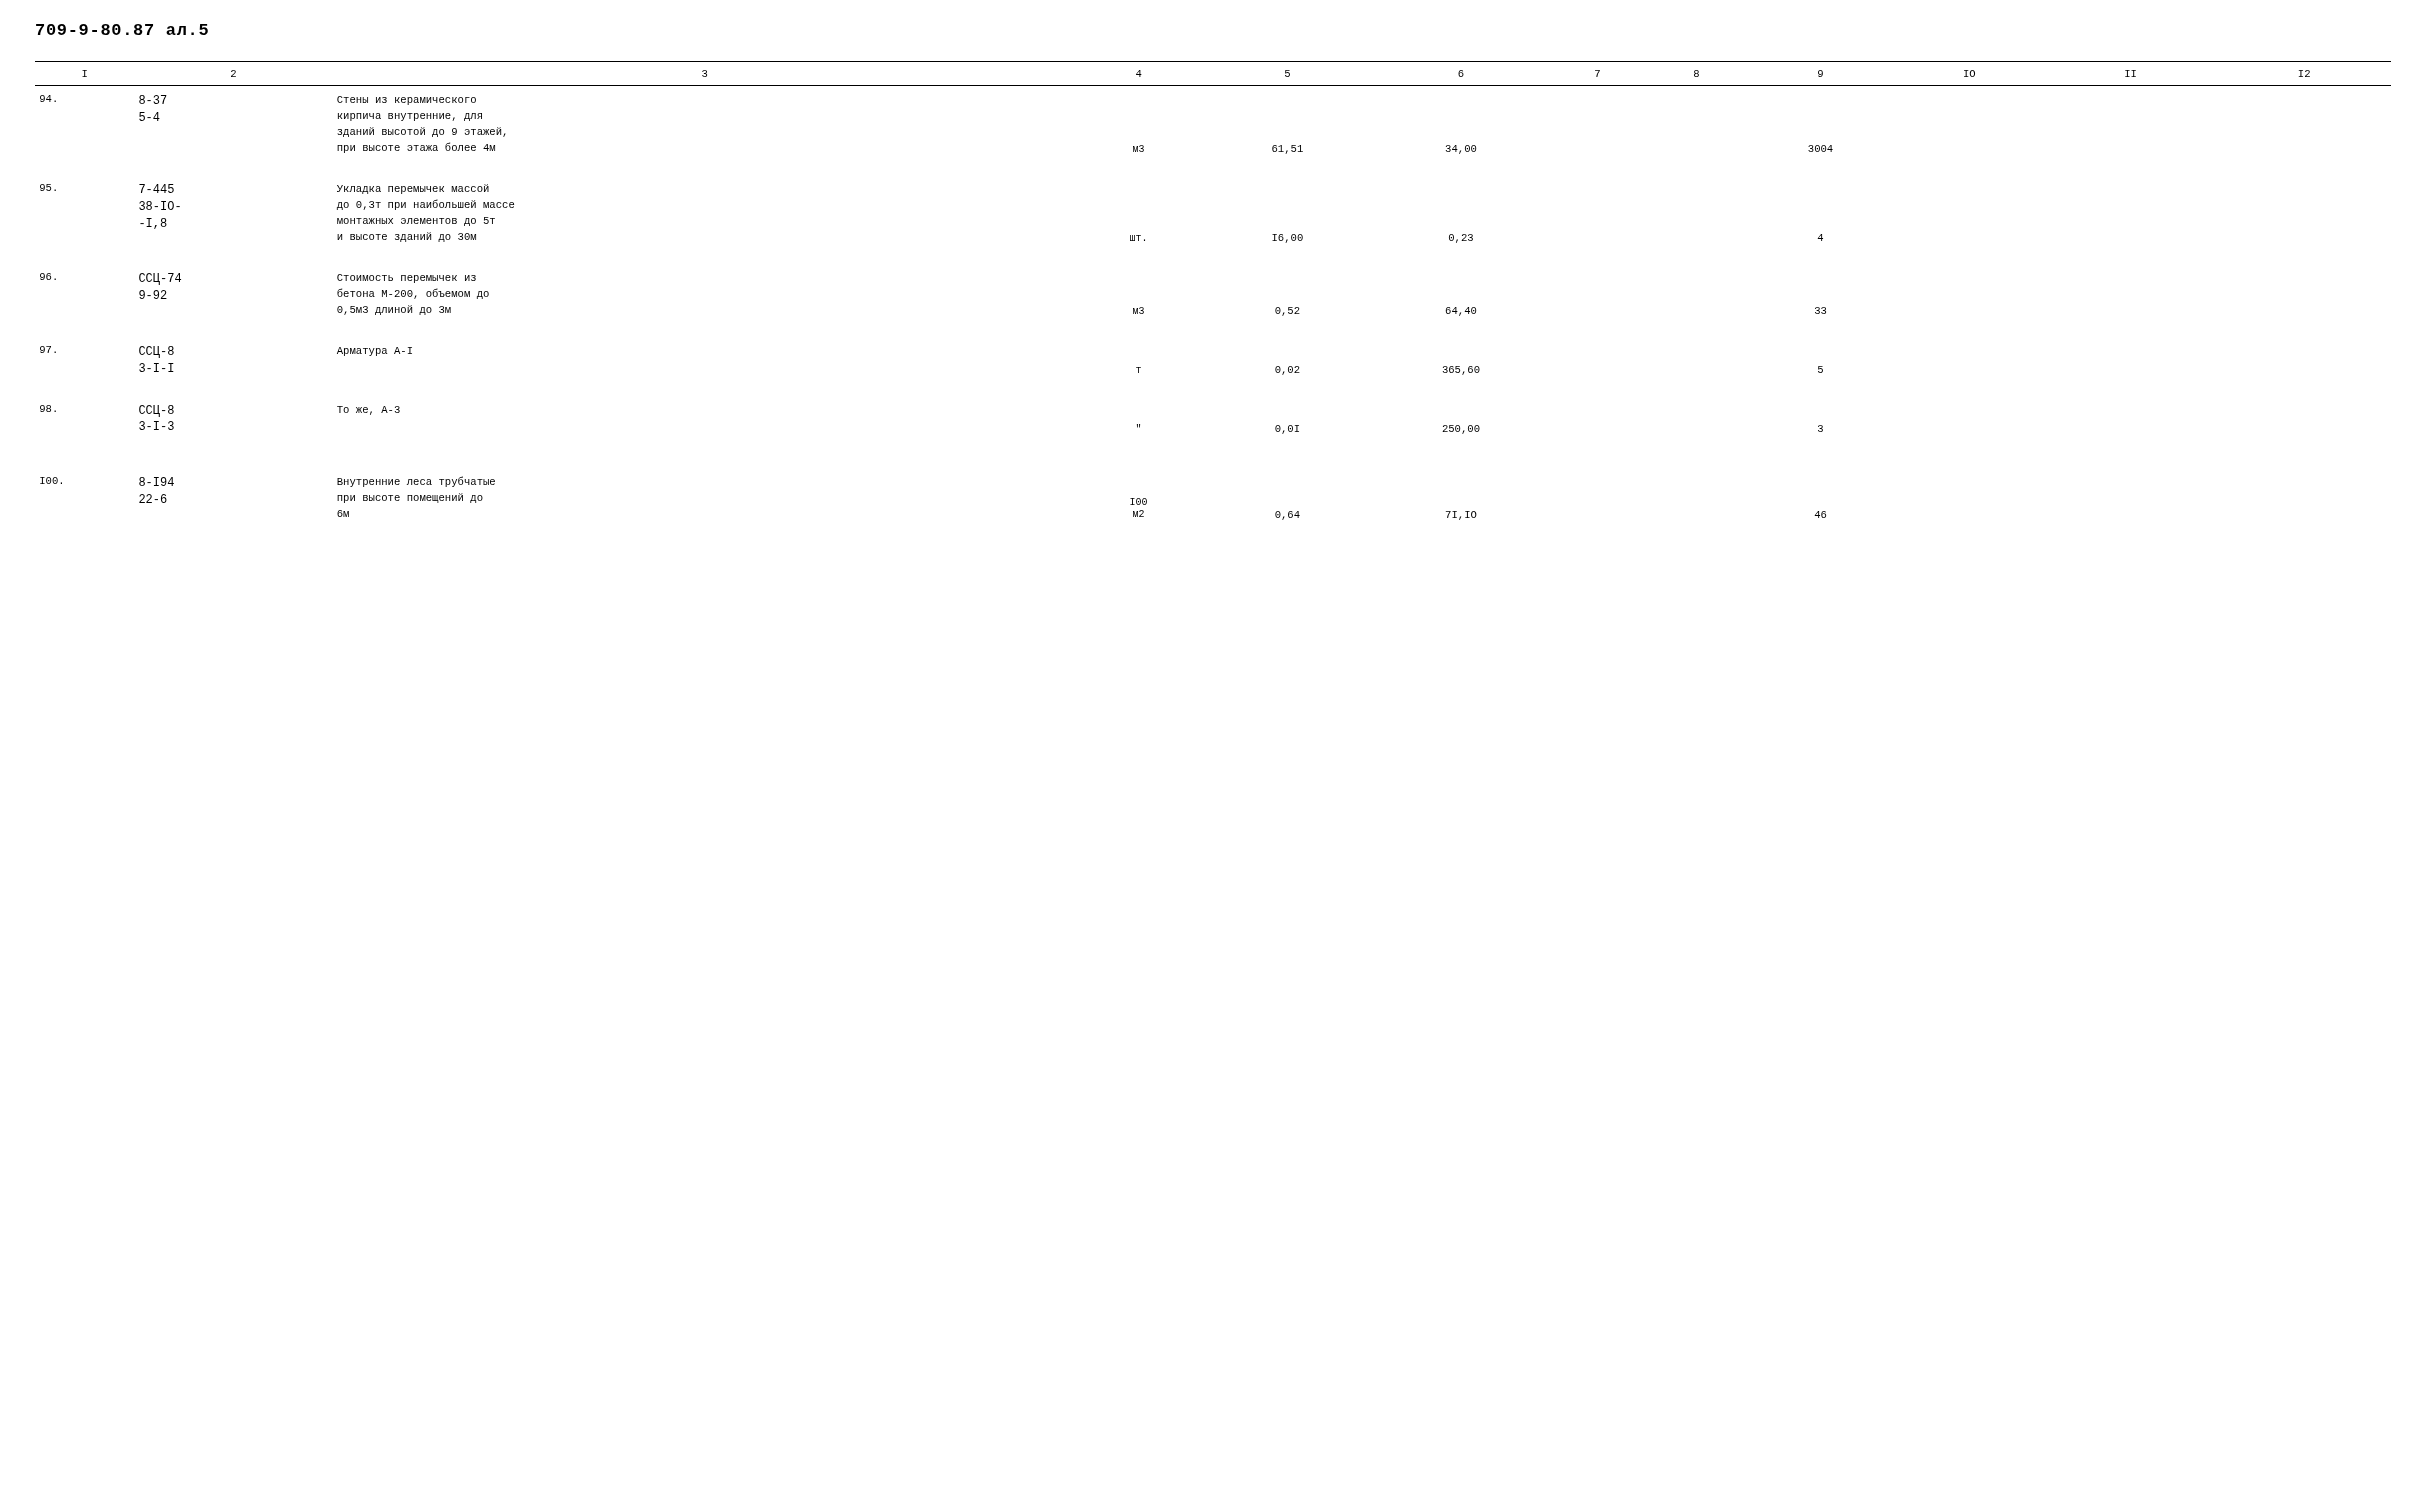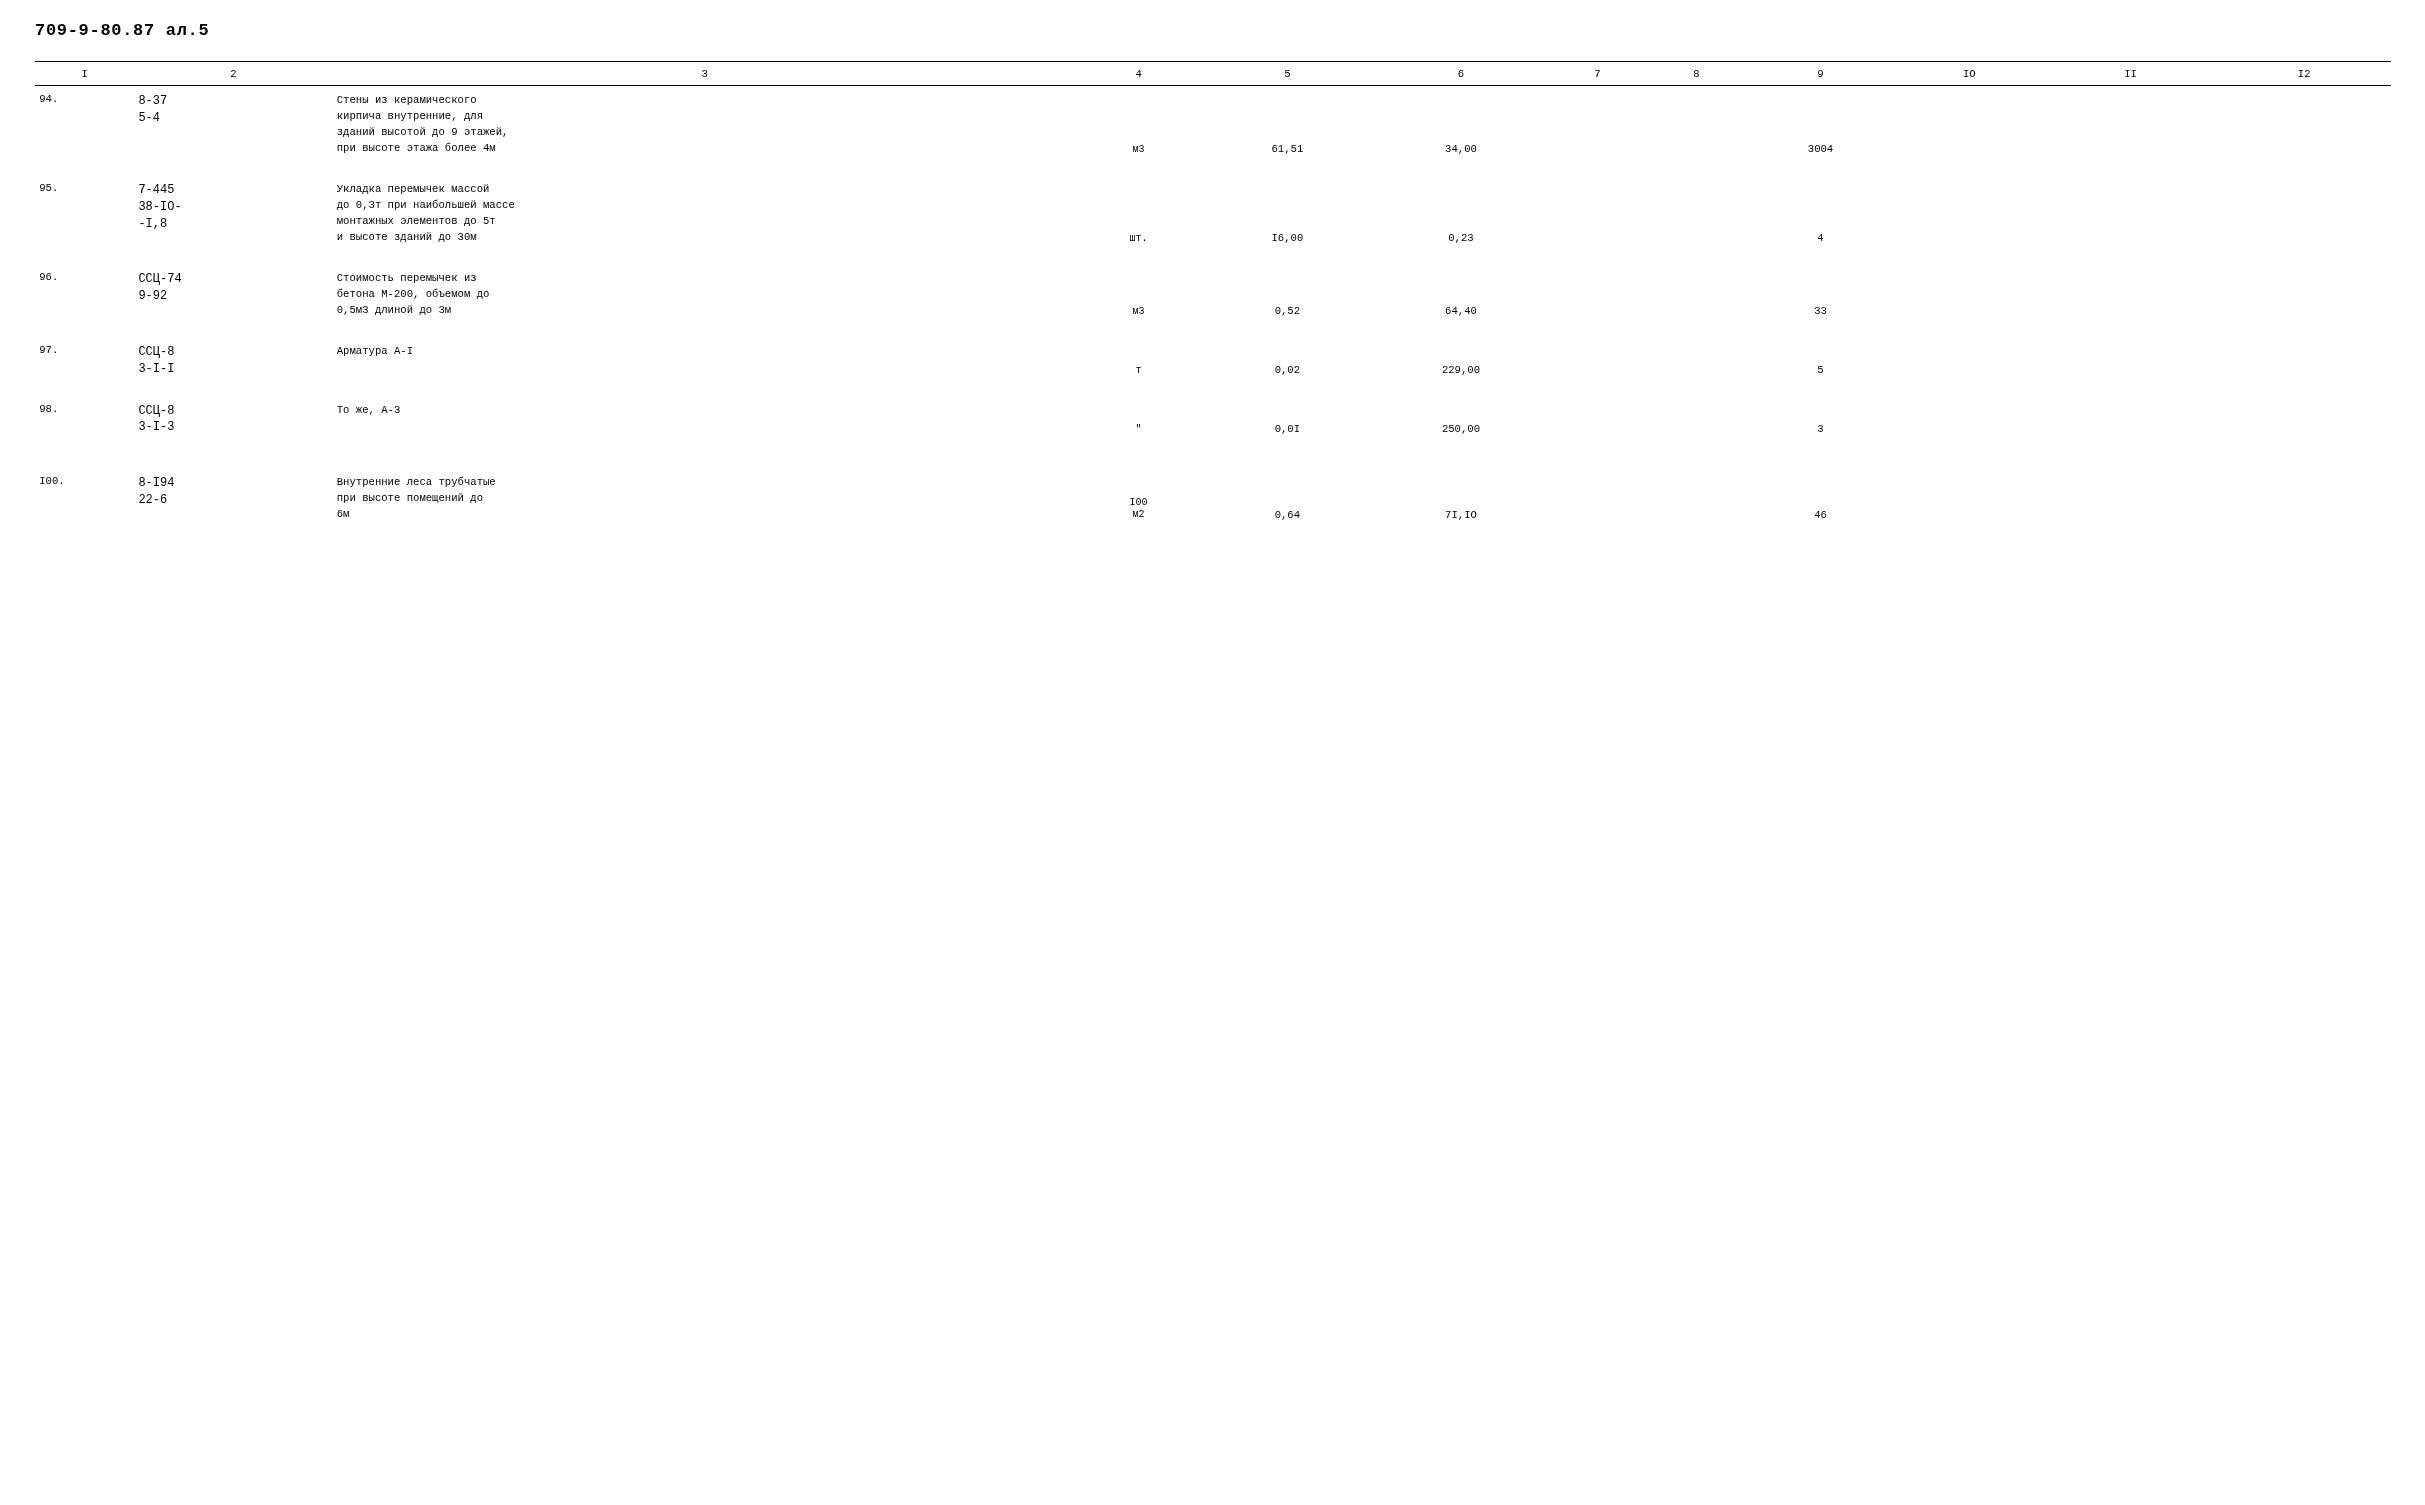--- a/index.html
+++ b/index.html
@@ -243,21 +243,21 @@
           <td colspan="12"></td>
         </tr>
 
       <tr class="data-row">
         <td class="num-col">97.</td>
         <td class="code-col" style="white-space:pre-line;">ССЦ-8
 3-I-I</td>
         <td class="desc-col">Арматура А-I</td>
         <td class="unit-col">т</td>
         <td class="val-col">0,02</td>
-        <td class="val-col">229,00</td>
+        <td class="val-col">365,60</td>
         <td class="val-col"></td>
         <td class="val-col"></td>
         <td class="result-col">5</td>
         <td class="val-col"></td>
         <td class="val-col"></td>
         <td class="val-col"></td>
       </tr>
       <tr class="separator-row">
           <td colspan="12"></td>
         </tr>

